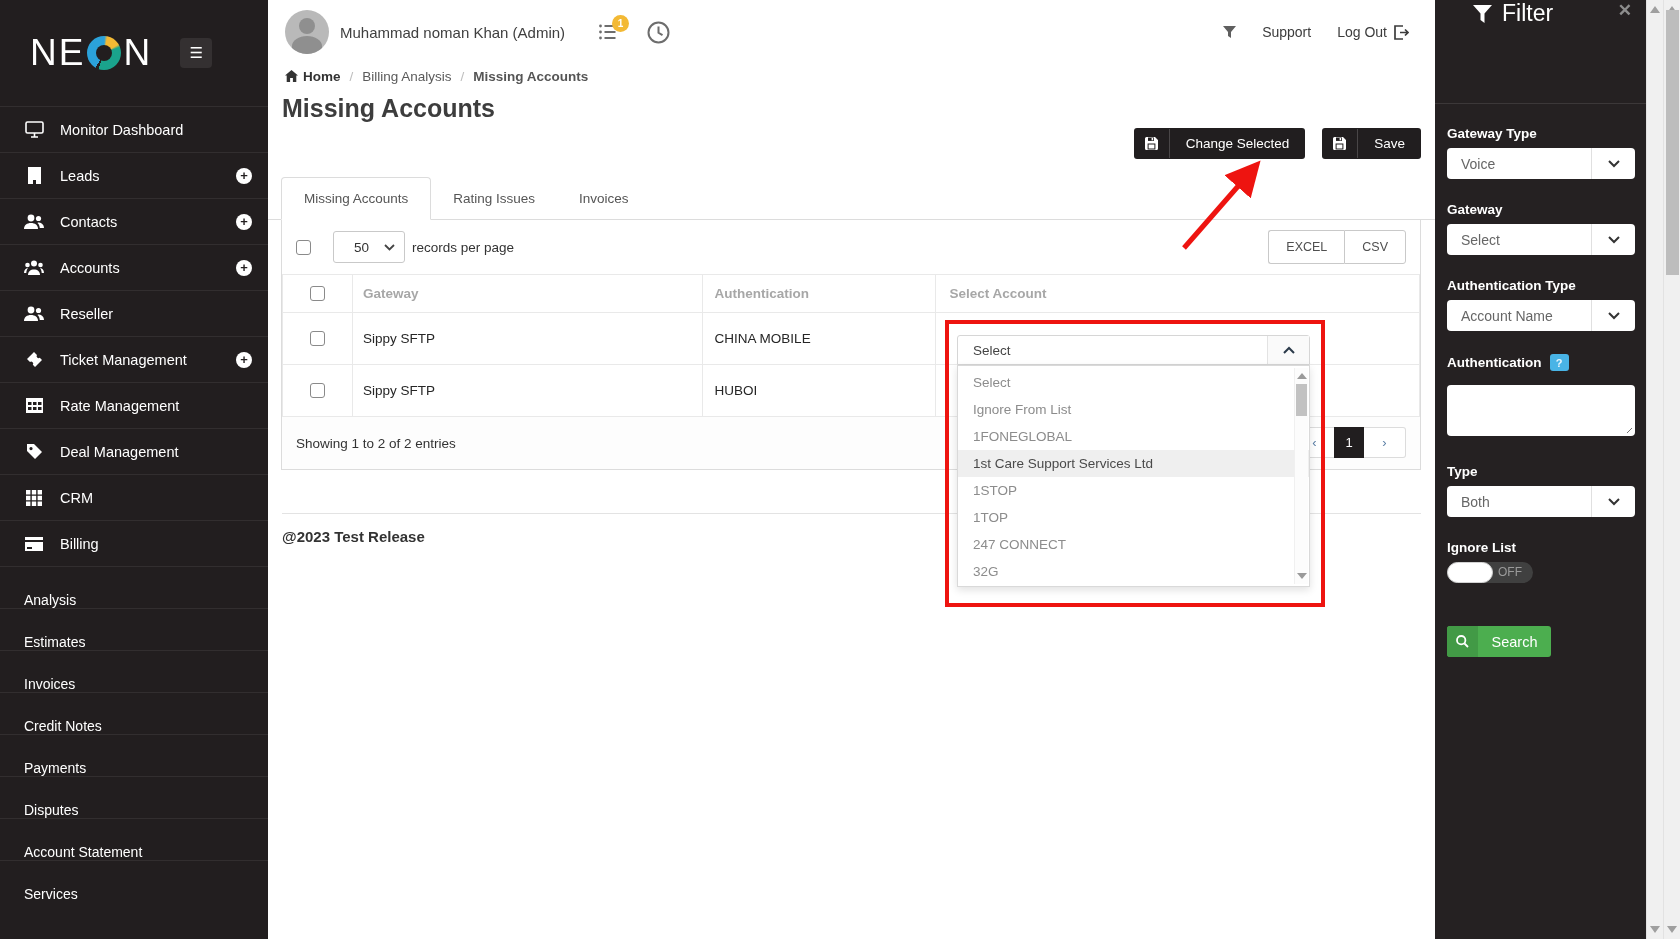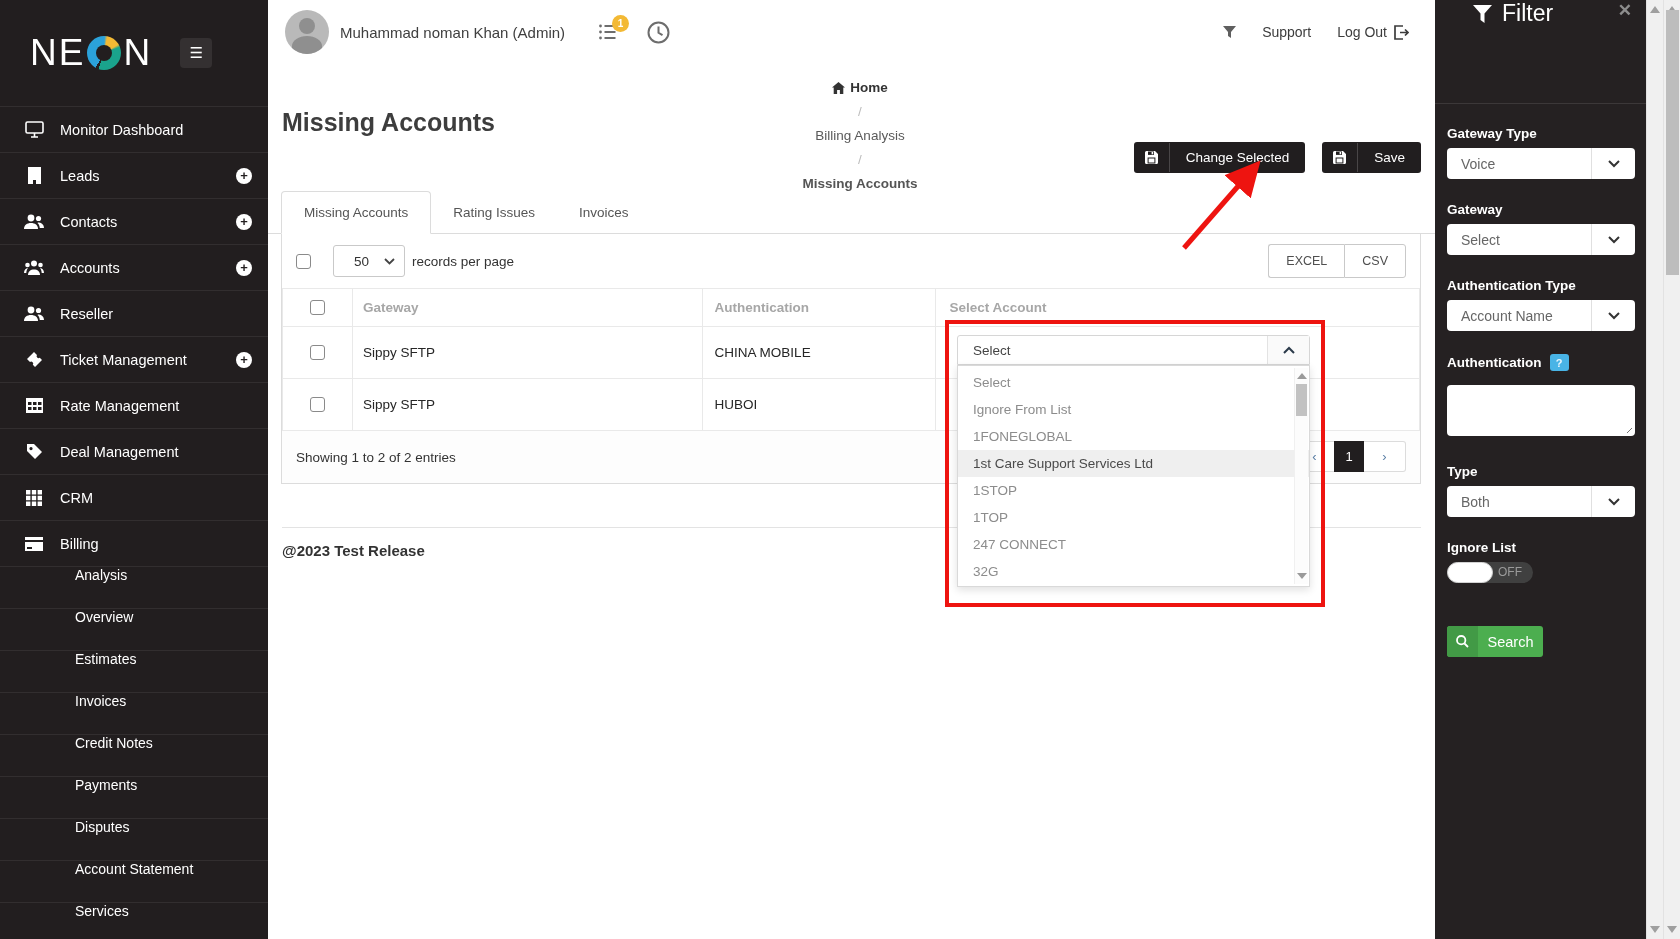--- a/index.html
+++ b/index.html
@@ -12,36 +12,36 @@
   .logo-text { font-size:37px; font-weight:normal; color:#fff; letter-spacing:2px; display:flex; align-items:center; }
   .logo-donut { width:34px; height:34px; border-radius:50%; margin:0 2px; position:relative;
     background:conic-gradient(from 210deg, #2ba2da 0 42%, #f3b934 45% 58%, #1aa38c 61% 97%, #221e1f 97% 100%); }
   .logo-donut::after { content:""; position:absolute; left:9px; top:9px; width:16px; height:16px; border-radius:50%; background:#221e1f; }
   .hamburger { margin-left:28px; width:32px; height:30px; background:#343031; border-radius:4px; color:#fff; display:flex; align-items:center; justify-content:center; font-size:15px; cursor:pointer; }
   .menu { list-style:none; }
   .menu-item { height:46px; display:flex; align-items:center; padding:0 16px 0 24px; border-top:1px solid #322e2f; font-size:14.5px; cursor:pointer; }
   .menu-item .mi-icon { width:20px; height:20px; margin-right:16px; display:flex; align-items:center; justify-content:center; }
   .menu-item .mi-label { flex:1; }
   .plus-badge { width:16px; height:16px; border-radius:50%; background:#fff; color:#221e1f; font-size:13px; font-weight:bold; display:flex; align-items:center; justify-content:center; line-height:1; }
-  .submenu-item { height:42px; display:flex; align-items:flex-start; padding-left:75px; border-top:1px solid #322e2f; font-size:14px; cursor:pointer; }
+  .submenu-item { height:42px; display:flex; align-items:flex-end; padding-left:24px; border-top:1px solid #322e2f; font-size:14px; cursor:pointer; }
   svg.wicon { stroke:#fff; fill:none; stroke-width:1.6; }
   svg.wicon-f { fill:#fff; stroke:none; }
 
   
   .main { width:1167px; min-width:1167px; height:939px; background:#fff; position:relative; }
   .topbar { height:64px; display:flex; align-items:center; padding:0 26px 0 17px; }
   .avatar { width:44px; height:44px; border-radius:50%; background:#b9b9b9; position:relative; overflow:hidden; }
   .avatar::before { content:""; position:absolute; left:14px; top:8px; width:16px; height:16px; border-radius:50%; background:#8f8f8f; }
   .avatar::after { content:""; position:absolute; left:7px; top:26px; width:30px; height:20px; border-radius:50% 50% 0 0; background:#8f8f8f; }
   .user-name { margin-left:11px; font-size:15px; color:#404040; }
   .top-icon { margin-left:30px; position:relative; color:#6d6d6d; cursor:pointer; display:flex; align-items:center; }
   .notif-badge { position:absolute; top:-9px; right:-10px; background:#f3b934; color:#fff; width:17px; height:17px; border-radius:50%; font-size:10px; display:flex; align-items:center; justify-content:center; font-weight:bold; }
   .topbar-spacer { flex:1; }
   .top-link { margin-left:26px; font-size:14px; color:#3c3c3c; cursor:pointer; display:flex; align-items:center; gap:6px; }
-  .breadcrumb { display:flex; align-items:center; gap:9px; padding-left:17px; margin-top:16px; font-size:13.5px; height:20px;flex-direction:column; }
+  .breadcrumb { display:flex; align-items:center; gap:9px; padding-left:17px; margin-top:2px; font-size:13.5px; height:20px; }
   .bc-home { color:#333; font-weight:bold; display:flex; align-items:center; gap:5px; cursor:pointer; }
   .bc-sep { color:#bdbdbd; }
   .bc-mid { color:#5a5a5a; cursor:pointer; }
   .bc-cur { color:#555; font-weight:bold; }
   .title-row { position:relative; margin-top:8px; height:70px; padding-left:14px; }
   .page-title { font-size:25px; font-weight:bold; color:#3d3d3d; }
   .action-buttons { position:absolute; top:34px; right:14px; display:flex; gap:17px; }
   .dark-btn { background:#211e1f; color:#fff; font-size:13.5px; display:flex; align-items:center; border-radius:3px; overflow:hidden; cursor:pointer; }
   .dark-btn .btn-ic { padding:8px 11px; border-right:1px solid rgba(255,255,255,0.18); display:flex; align-items:center; }
   .dark-btn .btn-lb { padding:8px 16px; }
@@ -106,21 +106,21 @@
   .fp-select { height:31px; background:#fff; border-radius:4px; display:flex; align-items:center; margin-bottom:23px; cursor:pointer; }
   .fp-select .fs-val { flex:1; padding-left:14px; font-size:14px; color:#666; }
   .fp-select .fs-caret { width:44px; align-self:stretch; border-left:1px solid #e0e0e0; display:flex; align-items:center; justify-content:center; }
   .q-badge { width:19px; height:17px; background:#49b4e6; border-radius:3px; color:#eaf6fd; font-size:11px; font-weight:bold; display:flex; align-items:center; justify-content:center; cursor:pointer; }
   .fp-textarea { height:51px; background:#fff; border-radius:4px; margin-top:14px; margin-bottom:28px; position:relative; cursor:text; }
   .fp-textarea::after { content:""; position:absolute; right:3px; bottom:3px; width:9px; height:9px;
     background:linear-gradient(135deg, transparent 0 50%, #777 50% 55%, transparent 55% 70%, #777 70% 75%, transparent 75%); }
   .toggle { width:86px; height:21px; background:#404040; border-radius:11px; position:relative; margin-bottom:43px; cursor:pointer; }
   .toggle .knob { position:absolute; left:0; top:0; width:46px; height:21px; background:#fff; border:1px solid #d2d2d2; border-radius:11px; }
   .toggle .t-label { position:absolute; right:11px; top:3px; font-size:12px; color:#9a9a9a; }
-  .search-btn { width:96px; height:31px; background:#4cae4f; border-radius:3px; display:flex; align-items:center; overflow:hidden; cursor:pointer; margin-top:1px; }
+  .search-btn { width:104px; height:31px; background:#4cae4f; border-radius:3px; display:flex; align-items:center; overflow:hidden; cursor:pointer; margin-top:1px; }
   .search-btn .sb-ic { width:31px; height:31px; background:#429a46; display:flex; align-items:center; justify-content:center; }
   .search-btn .sb-lb { flex:1; text-align:center; color:#fff; font-size:14.5px; }
 
   
   .scrollcol { width:17px; min-width:17px; height:939px; background:#f0f0f0; position:relative; border-left:1px solid #e2e2e2; }
   .sc-arrow { position:absolute; left:3px; width:0; height:0; border-left:5.5px solid transparent; border-right:5.5px solid transparent; }
   .sc-up { top:6px; border-bottom:7px solid #9f9f9f; }
   .sc-dn { bottom:6px; border-top:7px solid #9f9f9f; }
   .sc-thumb { position:absolute; left:2px; top:10px; width:13px; height:265px; background:#bdbdbd; }
 </style>
@@ -228,23 +228,20 @@
     <li class="menu-item">
       <span class="mi-icon">
           <svg class="wicon-f" width="18" height="14" viewBox="0 0 18 14">
             <path d="M0 0h18v3H0V0zm0 5h18v9H0V5zm2 5h5v2H2v-2z" fill-rule="evenodd"></path>
           </svg>
         </span>
       <span class="mi-label">Billing</span>
     </li>
     <li class="submenu-item">
         <span>Analysis</span>
-      </li>
-    <li class="submenu-item">
-        <span>Overview</span>
       </li>
     <li class="submenu-item">
         <span>Estimates</span>
       </li>
     <li class="submenu-item">
         <span>Invoices</span>
       </li>
     <li class="submenu-item">
         <span>Credit Notes</span>
       </li>

